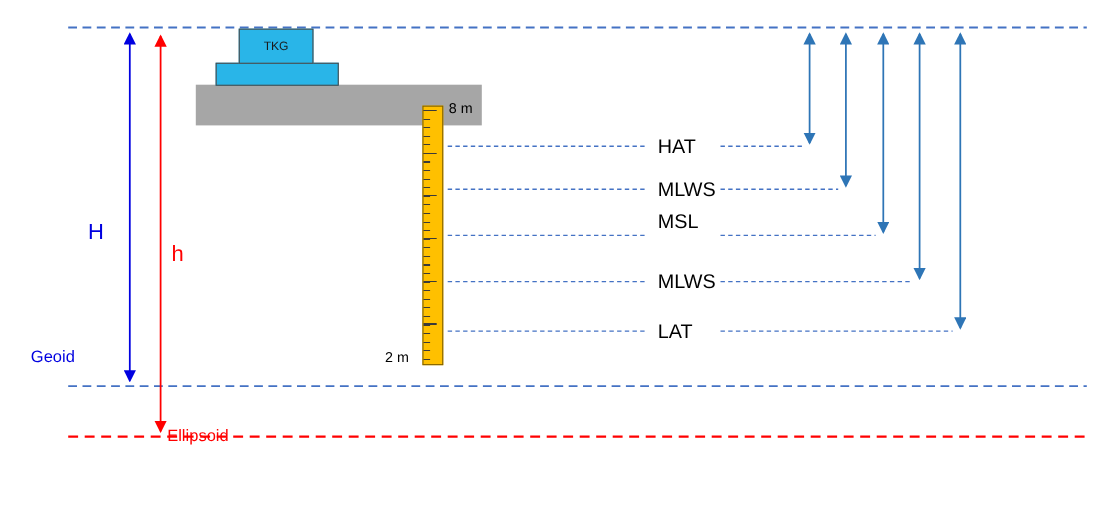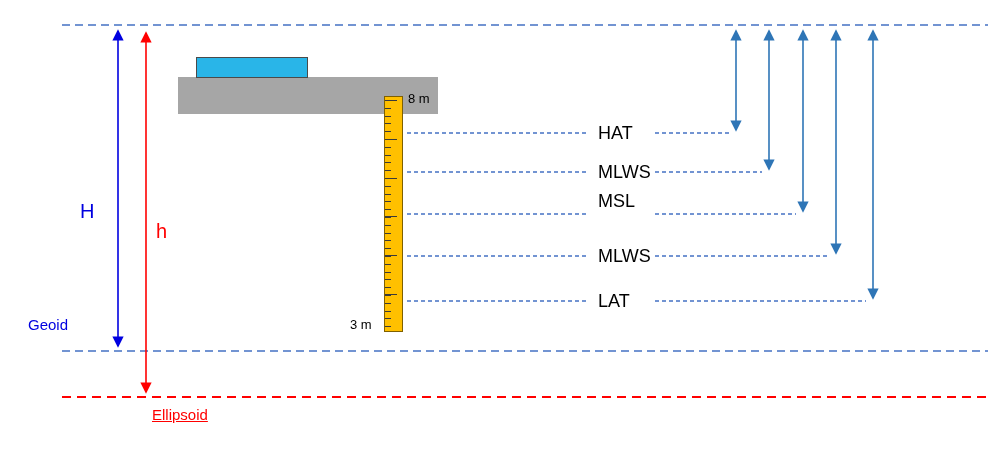--- a/index.html
+++ b/index.html
@@ -67,34 +67,37 @@
     <line x1="836" y1="31" x2="836" y2="253" stroke="#2E75B6" stroke-width="1.6" marker-start="url(#mBlue)" marker-end="url(#mBlue)"></line>
 
     <line x1="407" y1="301" x2="588" y2="301" stroke="#4472C4" stroke-width="1.3" stroke-dasharray="4 3"></line>
     <line x1="655" y1="301" x2="866" y2="301" stroke="#4472C4" stroke-width="1.3" stroke-dasharray="4 3"></line>
     <line x1="873" y1="31" x2="873" y2="298" stroke="#2E75B6" stroke-width="1.6" marker-start="url(#mBlue)" marker-end="url(#mBlue)"></line>
   </svg>
 
   <div class="platform"></div>
 
   <div class="tkg-base"></div>
+  <div class="tkg-top">
+    <span>TKG</span>
+  </div>
 
   <div class="staff">
     <div class="ticks-minor"></div>
     <div class="ticks-major"></div>
   </div>
 
   <div class="lbl" style="left:408px;top:90px;font-size:13px;">8 m</div>
-  <div class="lbl" style="left:350px;top:316px;font-size:13px;">3 m</div>
+  <div class="lbl" style="left:350px;top:316px;font-size:13px;">2 m</div>
 
   <div class="lbl lbl-big lbl-blue" style="left:80px;top:200px;">H</div>
   <div class="lbl lbl-big lbl-red" style="left:156px;top:220px;">h</div>
 
   <div class="lbl lbl-surface lbl-blue" style="left:28px;top:316px;text-align:right;">Geoid</div>
-  <div class="lbl lbl-surface lbl-red" style="left:152px;top:406px;text-decoration:underline;">Ellipsoid</div>
+  <div class="lbl lbl-surface lbl-red" style="left:152px;top:388px;">Ellipsoid</div>
 
   <div class="lbl" style="left:598px;top:124px;">HAT</div>
   <div class="lbl" style="left:598px;top:163px;">MLWS</div>
   <div class="lbl" style="left:598px;top:192px;">MSL</div>
   <div class="lbl" style="left:598px;top:247px;">MLWS</div>
   <div class="lbl" style="left:598px;top:292px;">LAT</div>
 
 </div>
 
 </body></html>

